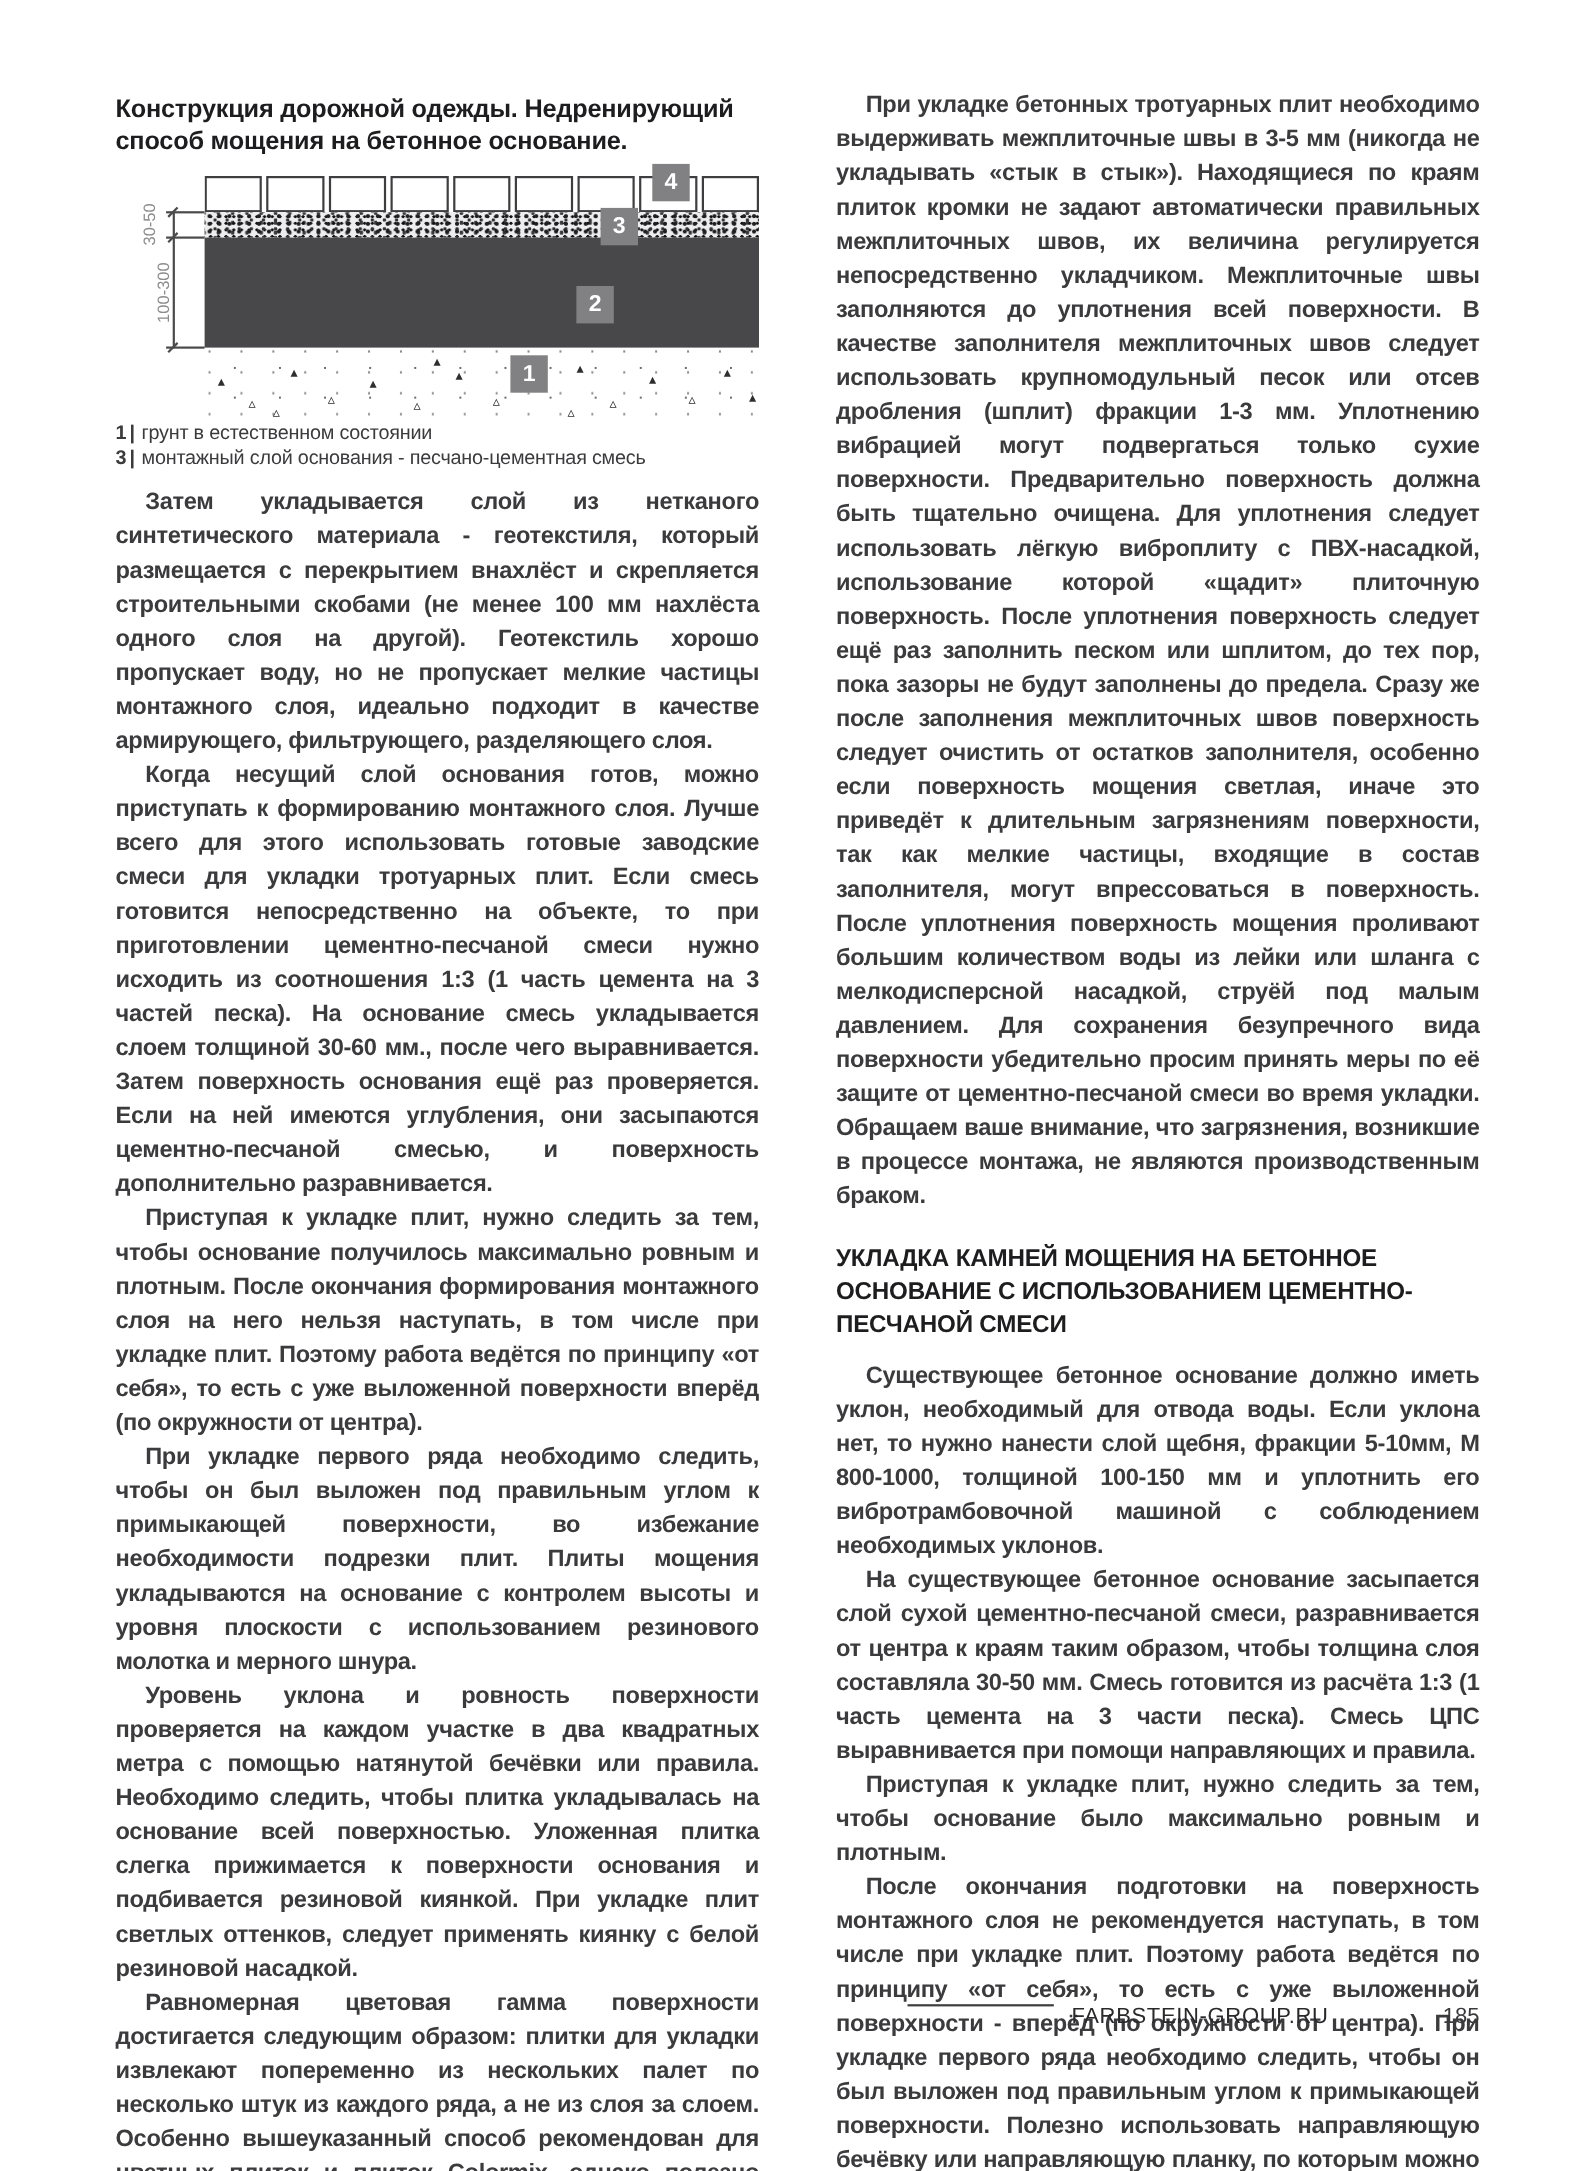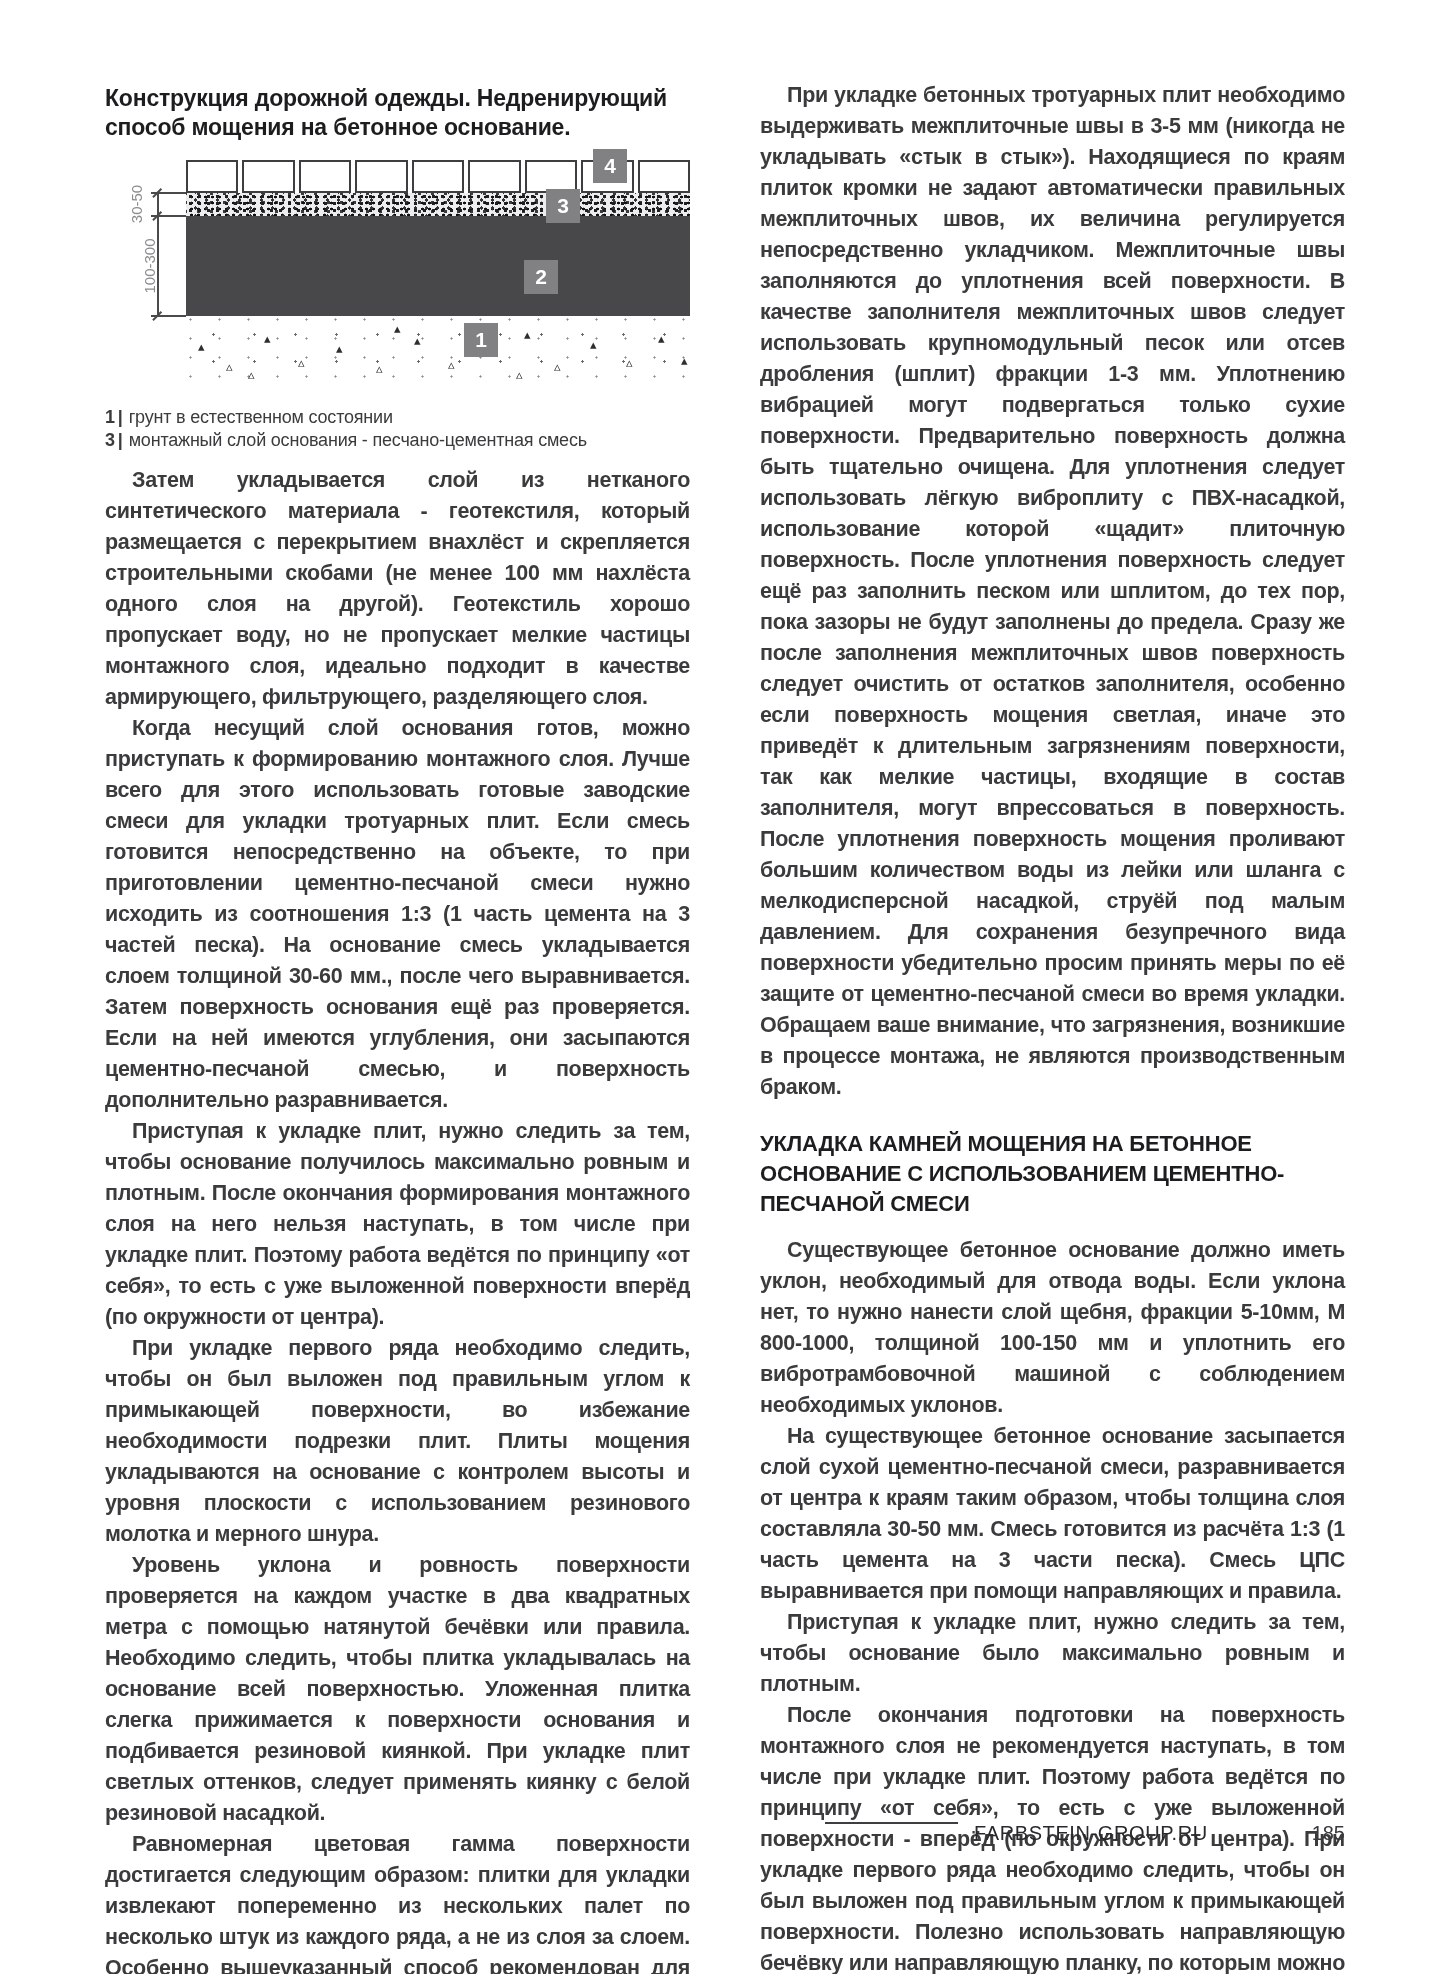--- a/index.html
+++ b/index.html
@@ -90,21 +90,21 @@
   .dim-tick.t2{left:46px;top:55px;}
   .dim-tick.t3{left:46px;top:155px;}
   .dim-label{
     position:absolute;font-size:15px;color:#8c8c8e;white-space:nowrap;
     transform:translate(-50%,-50%) rotate(-90deg);
   }
   .dim-label.top{left:31px;top:44px;}
   .dim-label.bottom{left:44px;top:106px;}
 
   
-  .legend{margin-top:24px;}
+  .legend{margin-top:0;}
   .legend-row{font-size:18px;line-height:22.5px;color:#3b3b3d;letter-spacing:-0.2px;}
   .lnum{font-weight:bold;}
   .lbar{font-weight:bold;margin:0 6px 0 3px;}
 
   
   .footer{
     position:absolute;left:760px;top:1822px;width:585px;
     display:flex;align-items:flex-start;
   }
   .footer-rule{width:133px;height:2px;background:#3e3e40;margin-left:65px;margin-right:16px;}

